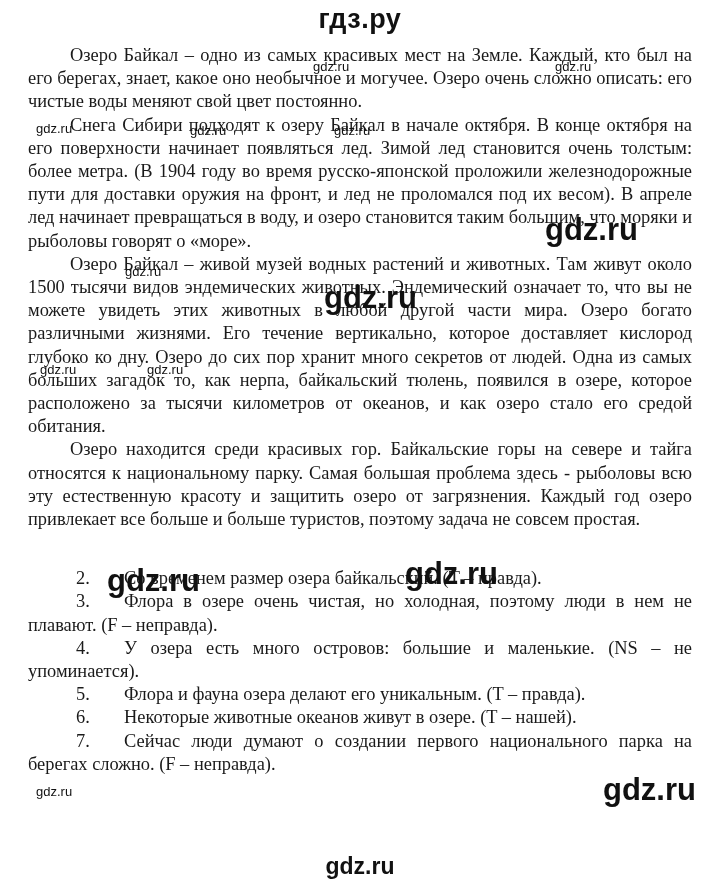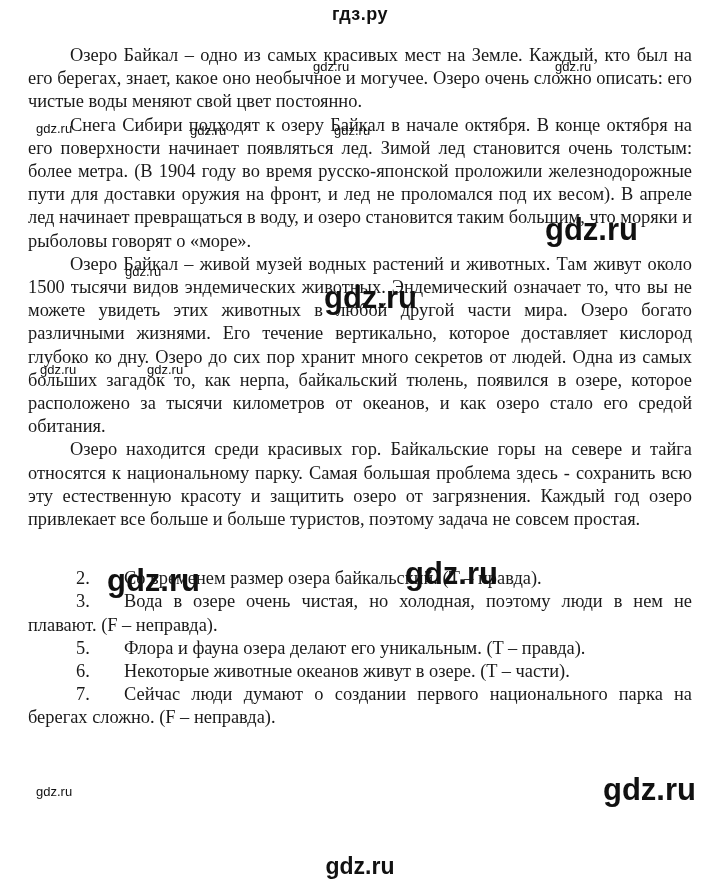--- a/index.html
+++ b/index.html
@@ -16,21 +16,21 @@
       font-family: "Liberation Serif", serif;
     }
     .site-title {
       position: absolute;
       top: 4px;
       left: 0;
       width: 720px;
       text-align: center;
       font-family: "Liberation Sans", sans-serif;
       font-weight: bold;
-      font-size: 18px;
+      font-size: 27px;
       letter-spacing: 0.5px;
       color: #111;
     }
     .doc {
       position: absolute;
       top: 44px;
       left: 28px;
       width: 664px;
       font-size: 18.4px;
       line-height: 23.2px;
@@ -80,28 +80,29 @@
   </style>
 </head>
 <body>
 
 <div class="site-title">гдз.ру</div>
 
 <div class="doc">
   <p>Озеро Байкал – одно из самых красивых мест на Земле. Каждый, кто был на его берегах, знает, какое оно необычное и могучее. Озеро очень сложно описать: его чистые воды меняют свой цвет постоянно.</p>
   <p>Снега Сибири подходят к озеру Байкал в начале октября. В конце октября на его поверхности начинает появляться лед. Зимой лед становится очень толстым: более метра. (В 1904 году во время русско-японской проложили железнодорожные пути для доставки оружия на фронт, и лед не проломался под их весом). В апреле лед начинает превращаться в воду, и озеро становится таким большим, что моряки и рыболовы говорят о «море».</p>
   <p>Озеро Байкал – живой музей водных растений и животных. Там живут около 1500 тысячи видов эндемических животных. Эндемический означает то, что вы не можете увидеть этих животных в любой другой части мира. Озеро богато различными жизнями. Его течение вертикально, которое доставляет кислород глубоко ко дну. Озеро до сих пор хранит много секретов от людей. Одна из самых больших загадок то, как нерпа, байкальский тюлень, появился в озере, которое расположено за тысячи километров от океанов, и как озеро стало его средой обитания.</p>
-  <p>Озеро находится среди красивых гор. Байкальские горы на севере и тайга относятся к национальному парку. Самая большая проблема здесь - сохранить всю эту естественную красоту и защитить озеро от загрязнения. Каждый год озеро привлекает все больше и больше туристов, поэтому задача не совсем простая.</p>
+  <p>Озеро находится среди красивых гор. Байкальские горы на севере и тайга относятся к национальному парку. Самая большая проблема здесь - рыболовы всю эту естественную красоту и защитить озеро от загрязнения. Каждый год озеро привлекает все больше и больше туристов, поэтому задача не совсем простая.</p>
 
   <div style="height:36px"></div>
 
   <p class="q"><span class="num">2.</span><span>Со временем размер озера байкальский. (T – правда).</span></p>
-  <p class="q"><span class="num">3.</span><span>Вода в озере очень чистая, но холодная, поэтому люди в нем не плавают. (F – неправда).</span></p>
+  <p class="q"><span class="num">3.</span><span>Флора в озере очень чистая, но холодная, поэтому люди в нем не плавают. (F – неправда).</span></p>
+  <p class="q"><span class="num">4.</span><span>У озера есть много островов: большие и маленькие. (NS – не упоминается).</span></p>
   <p class="q"><span class="num">5.</span><span>Флора и фауна озера делают его уникальным. (T – правда).</span></p>
-  <p class="q"><span class="num">6.</span><span>Некоторые животные океанов живут в озере. (T – части).</span></p>
+  <p class="q"><span class="num">6.</span><span>Некоторые животные океанов живут в озере. (T – нашей).</span></p>
   <p class="q"><span class="num">7.</span><span>Сейчас люди думают о создании первого национального парка на берегах сложно. (F – неправда).</span></p>
 </div>
 
 <div class="wm-small" style="left:313px;top:59px">gdz.ru</div>
 <div class="wm-small" style="left:555px;top:59px">gdz.ru</div>
 <div class="wm-small" style="left:36px;top:121px">gdz.ru</div>
 <div class="wm-small" style="left:190px;top:123px">gdz.ru</div>
 <div class="wm-small" style="left:334px;top:123px">gdz.ru</div>
 <div class="wm-big" style="left:545px;top:212px">gdz.ru</div>
 <div class="wm-small" style="left:125px;top:264px">gdz.ru</div>

